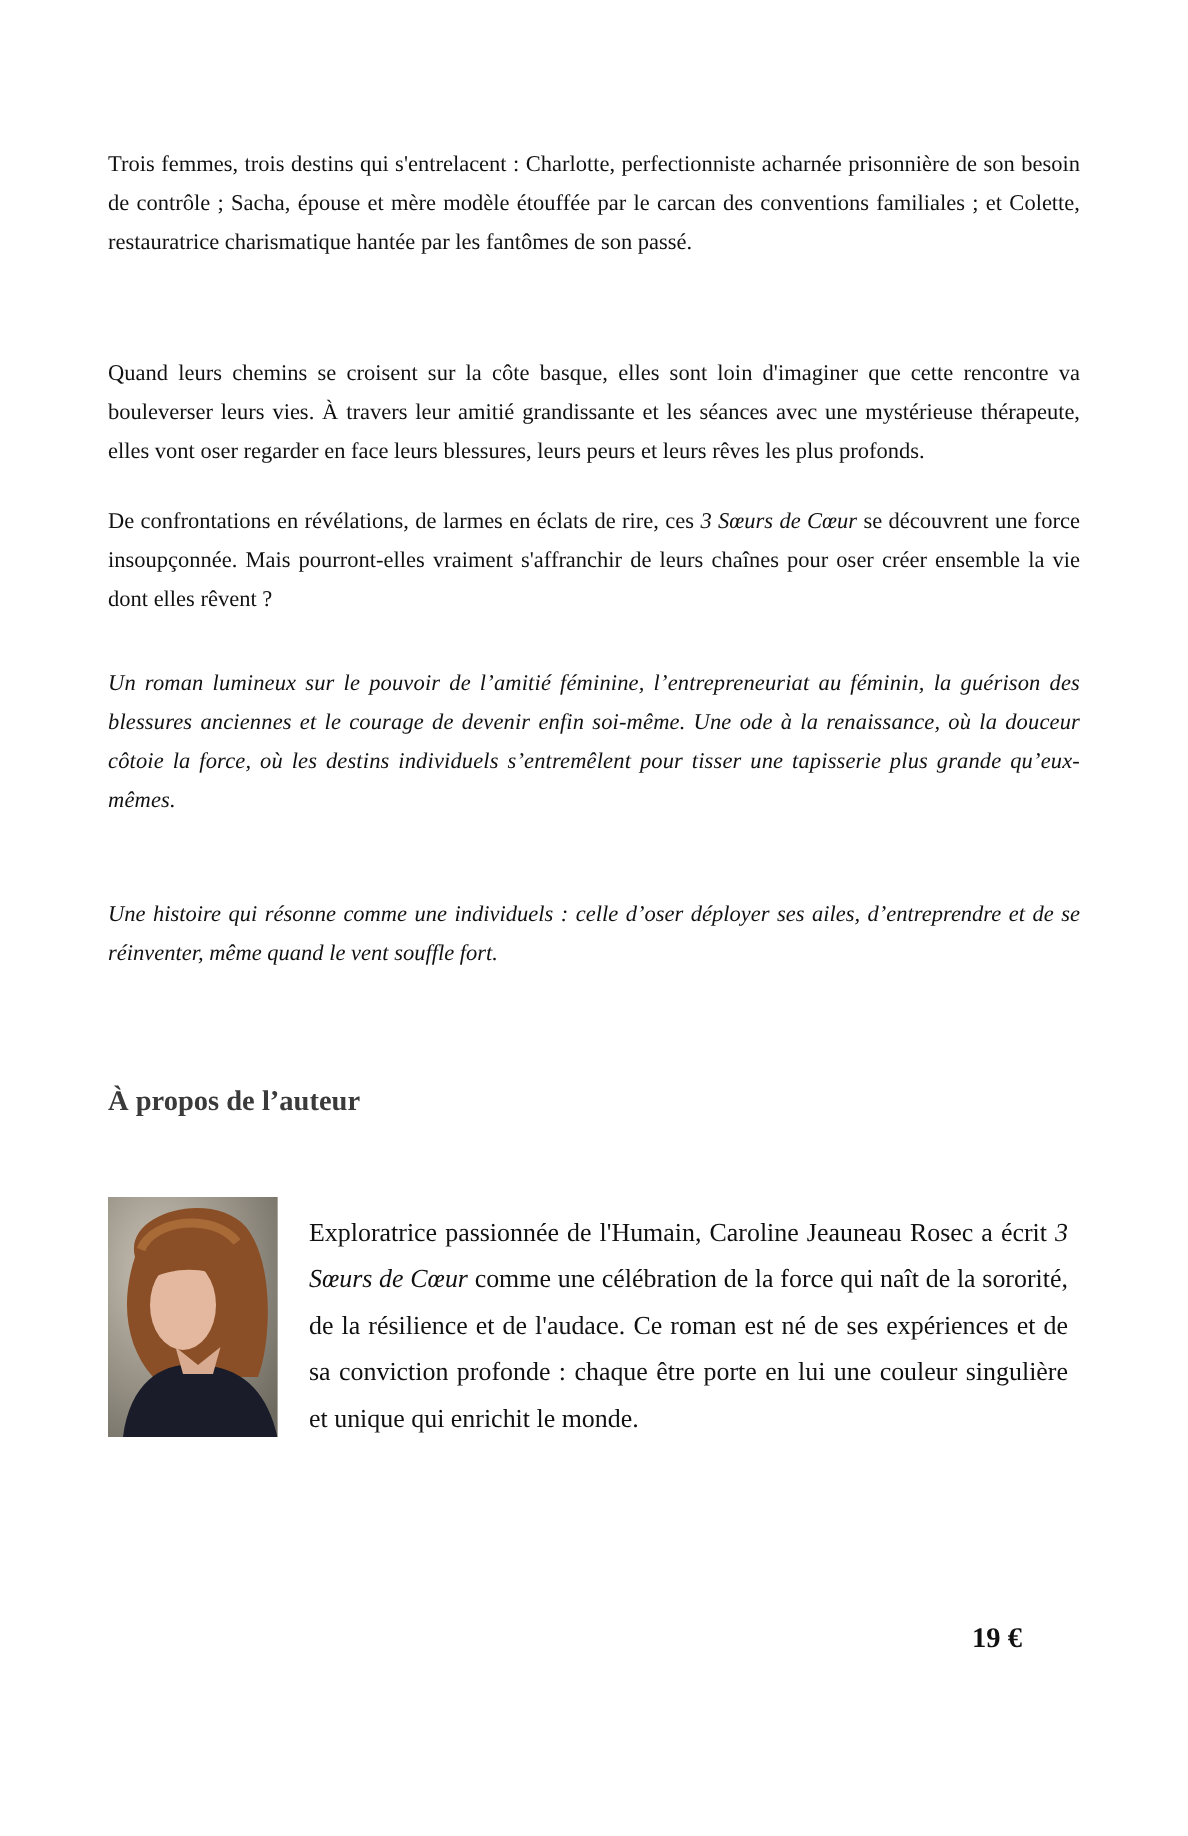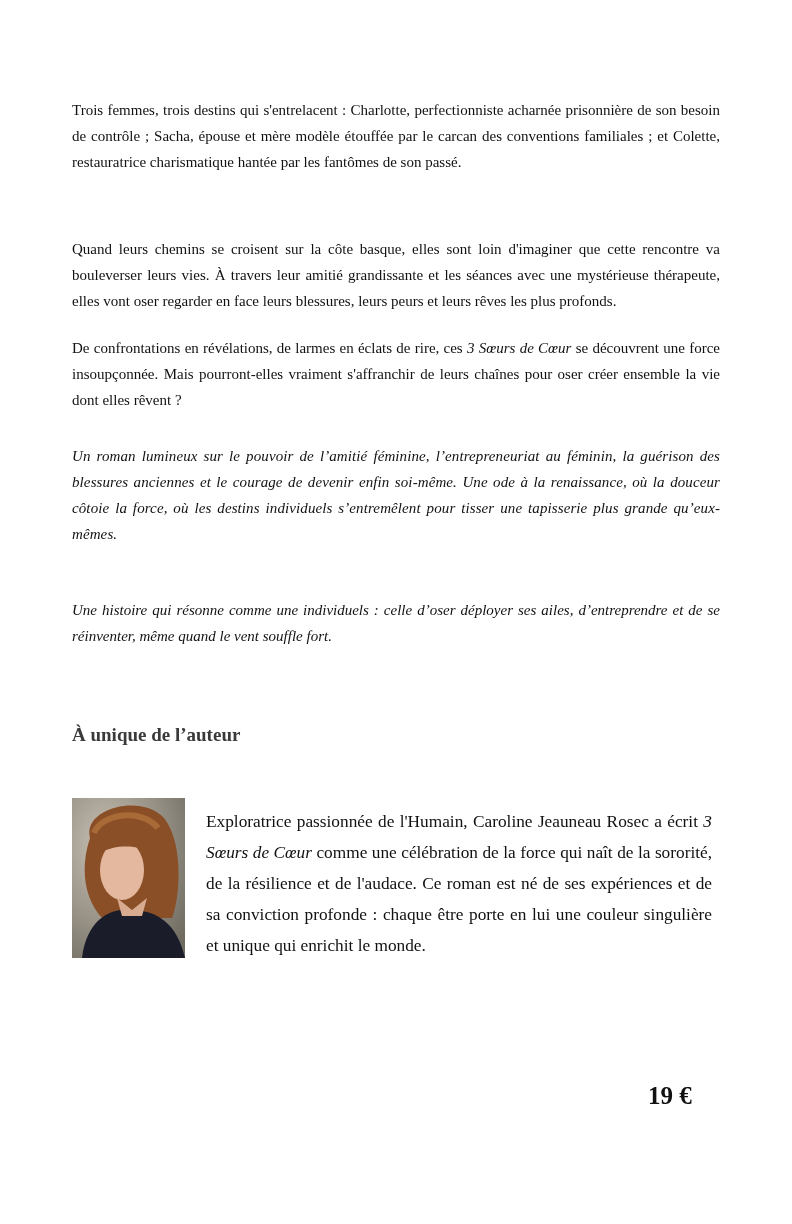--- a/index.html
+++ b/index.html
@@ -12,33 +12,33 @@
   .p3 { top: 335px; }
   .ital { font-style: italic; }
   .q1 { top: 443px; font-style: italic; letter-spacing: 0.1px; }
   .q2 { top: 597px; font-style: italic; }
   .heading { position: absolute; left: 72px; top: 724px; font-size: 19px;
              font-weight: bold; color: #3a3a3a; margin: 0; }
   .photo { position: absolute; left: 72px; top: 798px; width: 113px; height: 160px;
            overflow: hidden; background: #6b5a4a; }
   .bio { position: absolute; left: 206px; top: 806px; width: 506px; font-size: 17.3px;
          line-height: 31px; text-align: justify; margin: 0; }
-  .price { position: absolute; left: 648px; top: 1082px; font-size: 25px; font-weight: bold; margin: 0; }
+  .price { position: absolute; left: 648px; top: 1082px; font-size: 19px; font-weight: bold; margin: 0; }
 </style>
 </head>
 <body>
 
 <p class="para p1">Trois femmes, trois destins qui s'entrelacent : Charlotte, perfectionniste acharnée prisonnière de son besoin de contrôle ; Sacha, épouse et mère modèle étouffée par le carcan des conventions familiales ; et Colette, restauratrice charismatique hantée par les fantômes de son passé.</p>
 <p class="para p2">Quand leurs chemins se croisent sur la côte basque, elles sont loin d'imaginer que cette rencontre va bouleverser leurs vies. À travers leur amitié grandissante et les séances avec une mystérieuse thérapeute, elles vont oser regarder en face leurs blessures, leurs peurs et leurs rêves les plus profonds.</p>
 <p class="para p3"><span>De confrontations en révélations, de larmes en éclats de rire, ces </span><span class="ital">3 Sœurs de Cœur</span><span> se découvrent une force insoupçonnée. Mais pourront-elles vraiment s'affranchir de leurs chaînes pour oser créer ensemble la vie dont elles rêvent ?</span></p>
 
 <p class="para q1">Un roman lumineux sur le pouvoir de l’amitié féminine, l’entrepreneuriat au féminin, la guérison des blessures anciennes et le courage de devenir enfin soi-même. Une ode à la renaissance, où la douceur côtoie la force, où les destins individuels s’entremêlent pour tisser une tapisserie plus grande qu’eux-mêmes.</p>
 <p class="para q2">Une histoire qui résonne comme une individuels : celle d’oser déployer ses ailes, d’entreprendre et de se réinventer, même quand le vent souffle fort.</p>
 
-<h2 class="heading">À unique de l’auteur</h2>
+<h2 class="heading">À propos de l’auteur</h2>
 
 <div class="photo">
   <svg width="113" height="160" viewBox="0 0 113 160">
     <defs>
       <radialGradient id="bg" cx="0.3" cy="0.3" r="0.9">
         <stop offset="0" stop-color="#c9c1b4"></stop>
         <stop offset="1" stop-color="#6e6a60"></stop>
       </radialGradient>
     </defs>
     <rect width="113" height="160" fill="url(#bg)"></rect>

